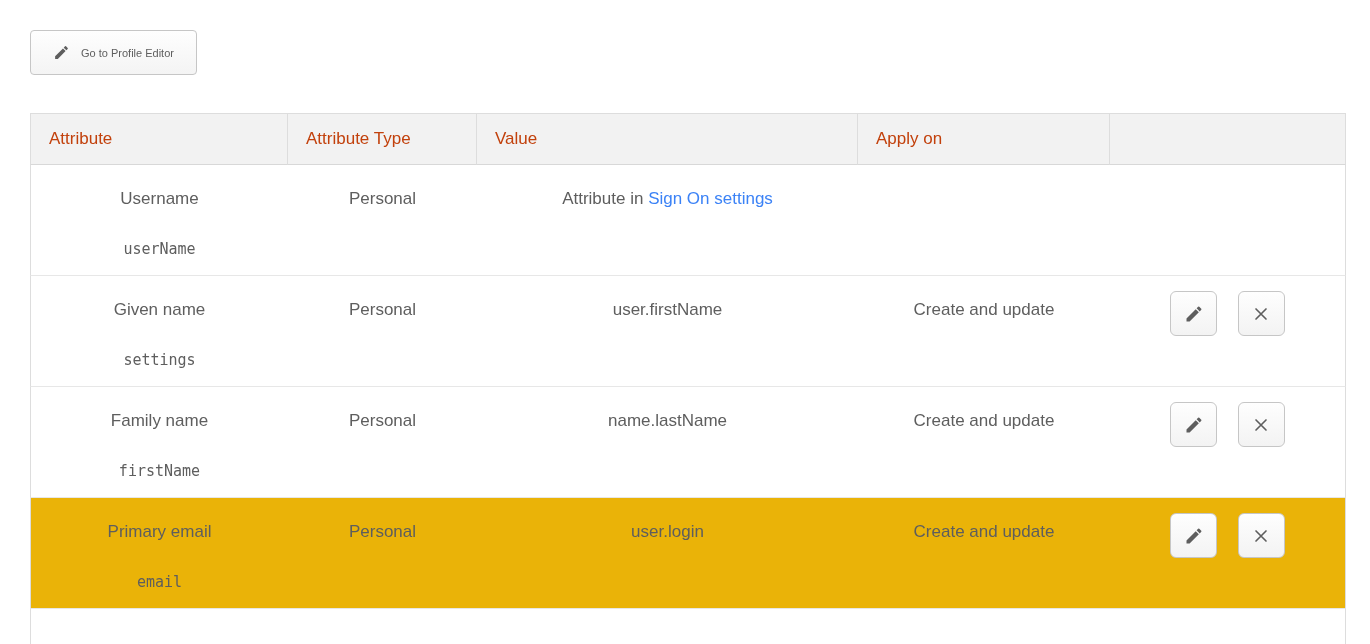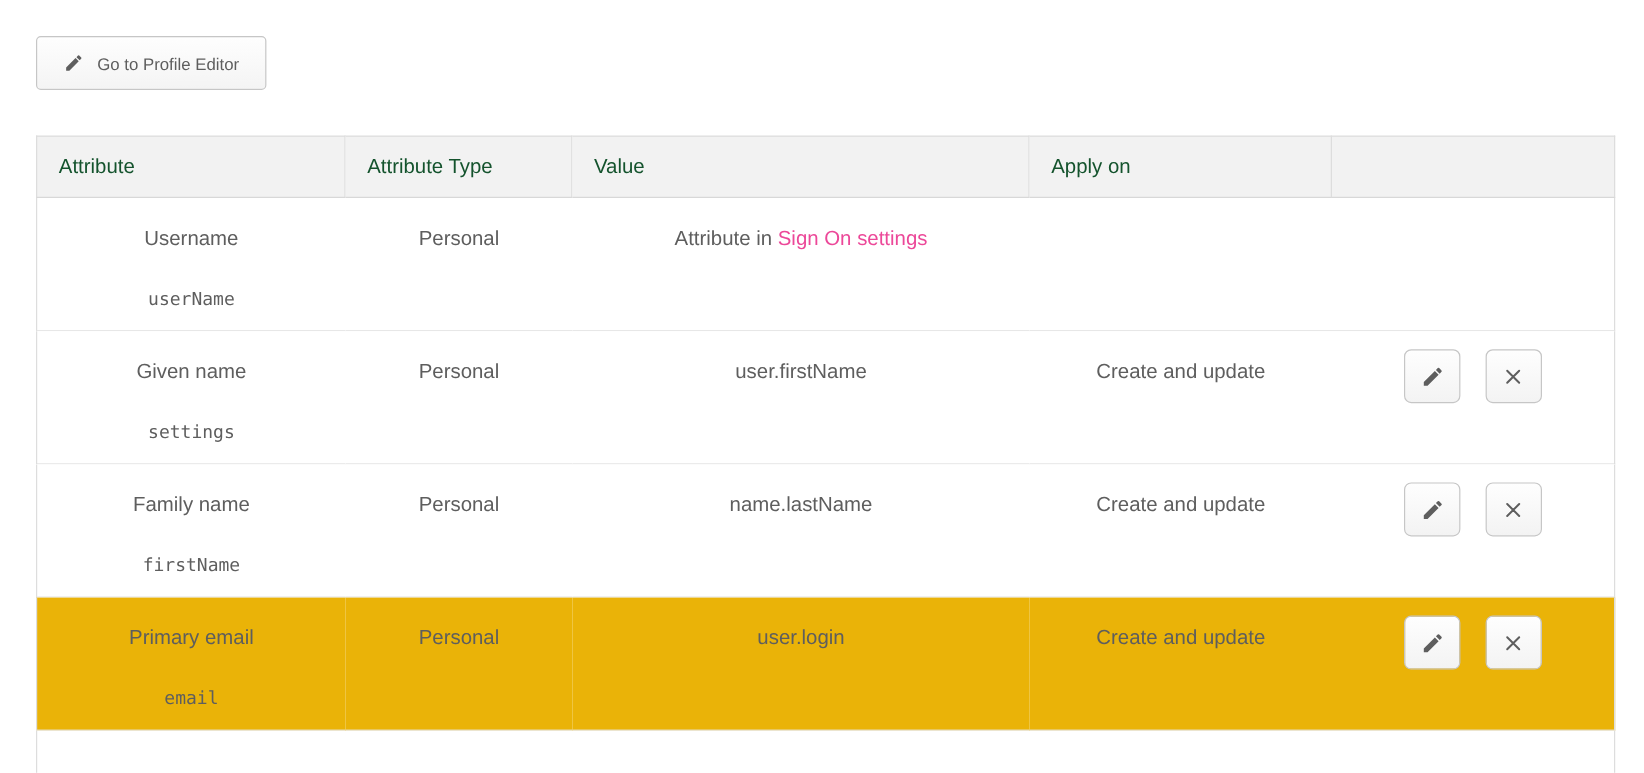--- a/index.html
+++ b/index.html
@@ -14,21 +14,21 @@
 
   
   .toolbar { display: flex; align-items: center; gap: 20px; margin-bottom: 38px; }
   .btn {
     display: inline-flex; align-items: center; gap: 11px;
     height: 45px; padding: 0 22px;
     background: linear-gradient(#fefefe, #f4f4f4);
     border: 1px solid #c6c6c6;
     border-radius: 4px;
     font-family: "Liberation Sans", sans-serif;
-    font-size: 14px; color: #5e5e5e;
+    font-size: 11px; color: #5e5e5e;
     cursor: pointer;
     white-space: nowrap;
   }
   .btn svg { flex: 0 0 auto; }
 
   
   table.attr-table {
     border-collapse: separate; border-spacing: 0;
     table-layout: fixed;
     width: 1316px;
@@ -42,21 +42,21 @@
   .attr-table th {
     height: 52px;
     background: #f2f2f2;
     border-top: 1px solid #dddddd;
     border-bottom: 1px solid #d8d8d8;
     border-right: 1px solid #dddddd;
     padding: 0 18px;
     text-align: left;
     font-weight: 400;
     font-size: 17px;
-    color: #14532d;
+    color: #c2410c;
     vertical-align: middle;
   }
   .attr-table th:first-child { border-left: 1px solid #dddddd; }
   .attr-table th:last-child { border-right: 1px solid #dddddd; }
 
   .attr-table td {
     vertical-align: top;
     padding: 24px 18px 0 18px;
     font-size: 17px;
     color: #5e5e5e;
@@ -69,21 +69,21 @@
   .attr-table td:last-child { border-right: 1px solid #dddddd; }
 
   .attr-table tr.highlighted td { background: #eab308; }
 
   .attr-label { font-size: 17px; color: #5e5e5e; }
   .attr-code {
     margin-top: 31px;
     font-family: "DejaVu Sans Mono", "Liberation Mono", monospace;
     font-size: 15px; color: #5e5e5e;
   }
-  a.value-link { color: #ec4899; text-decoration: none; cursor: pointer; }
+  a.value-link { color: #3b82f6; text-decoration: none; cursor: pointer; }
 
   
   .attr-table tr.filler { height: 36px; }
   .attr-table tr.filler td { border-bottom: none; background: #ffffff; padding: 0; }
 
   
   td.actions-cell { padding-top: 15px !important; }
   .icon-btn {
     display: inline-flex; align-items: center; justify-content: center;
     width: 47px; height: 45px;

